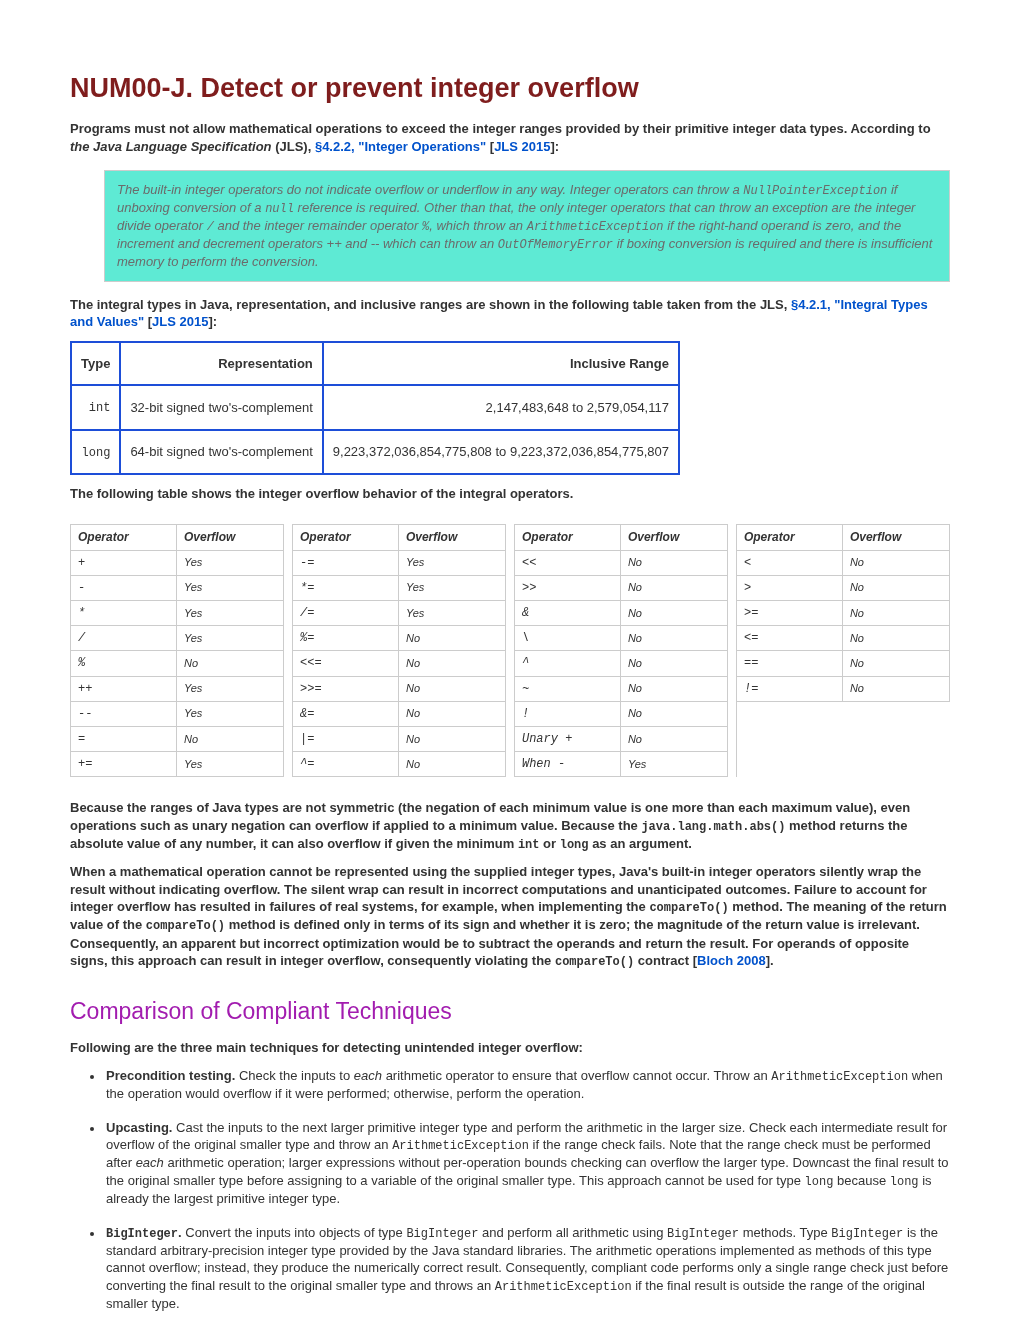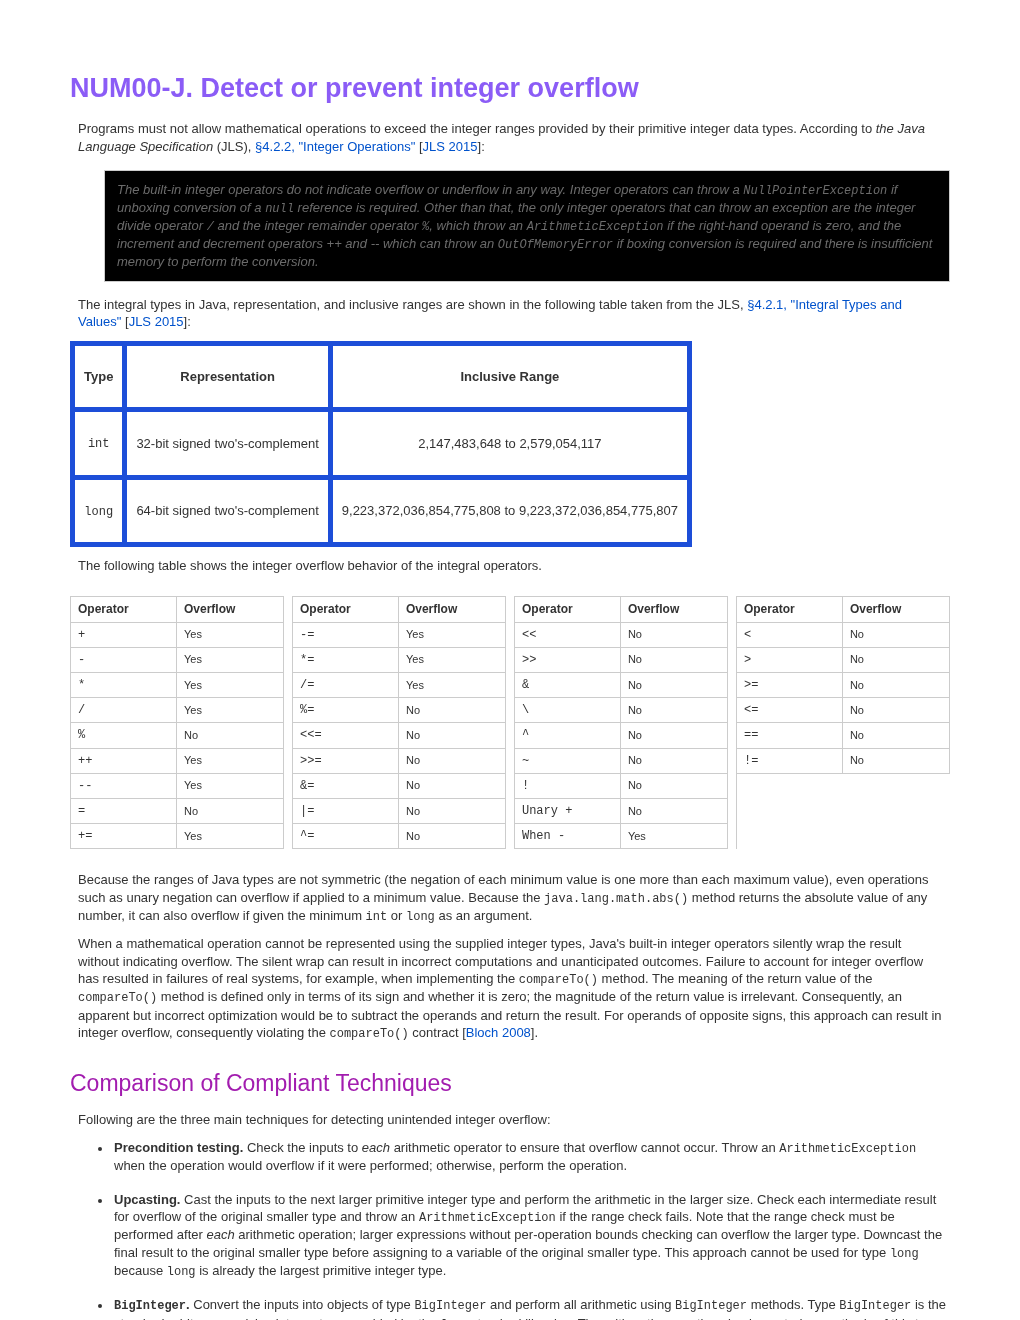--- a/index.html
+++ b/index.html
@@ -10,76 +10,77 @@
     padding: 70px;
     line-height: 1.35;
     background: #fff;
     width: 1020px;
     box-sizing: border-box;
   }
   h1 {
     font-size: 27px;
     font-weight: bold;
     margin: 0 0 14px 0;
-    color: #8b5cf6;
+    color: #7f1d1d;
   }
   h2 {
     font-size: 23px;
     font-weight: normal;
     margin: 26px 0 12px 0;
     color: #a21caf;
   }
   a { color: #0052CC; text-decoration: none; }
-  p { margin: 10px 8px; }
+  p { margin: 10px 0; font-weight: bold; }
   code, .mono {
     font-family: "Courier New", Courier, monospace;
     font-size: 12px;
   }
   .quote {
     border: 1px solid #ccc;
-    background: #000000;
+    background: #5eead4;
     margin: 14px 0 14px 34px;
     padding: 10px 12px;
     color: #6B6B6B;
     font-style: italic;
     line-height: 1.35;
   }
   table.types {
     border-collapse: collapse;
     margin: 10px 0;
     font-size: 13px;
   }
   table.types th, table.types td {
-    border: 5px solid #1d4ed8;
-    padding: 22px 9px;
-    text-align: center;
+    border: 2px solid #1d4ed8;
+    padding: 12px 9px;
+    text-align: right;
     vertical-align: middle;
   }
   table.types th { font-weight: bold; }
   table.ops {
     border-collapse: collapse;
     margin: 22px 0;
     font-size: 11px;
     width: 100%;
+    font-style: italic;
   }
   table.ops th, table.ops td {
     border: 1px solid #ccc;
     padding: 4px 7px;
     text-align: left;
   }
   table.ops th { font-weight: bold; font-size: 12px; }
   table.ops td.spacer, table.ops th.spacer {
     border-top: none;
     border-bottom: none;
     width: 8px;
     padding: 0;
   }
   table.ops td.empty { border: none; }
   ul.tech { margin: 10px 0 0 14px; padding: 0; }
-  ul.tech li { margin: 0 0 16px 28px; padding-left: 2px; }
+  ul.tech li { margin: 0 0 16px 20px; padding-left: 2px; }
   ul.tech li::marker { font-size: 12px; }
 </style>
 </head>
 <body>
 
 <h1>NUM00-J. Detect or prevent integer overflow</h1>
 
 <p>
   <span>Programs must not allow mathematical operations to exceed the integer ranges provided by their primitive integer data types. According to </span><em>the Java Language Specification</em><span> (JLS), </span><a href="#">§4.2.2, "Integer Operations"</a><span> [</span><a href="#">JLS 2015</a><span>]:</span>
 </p>

